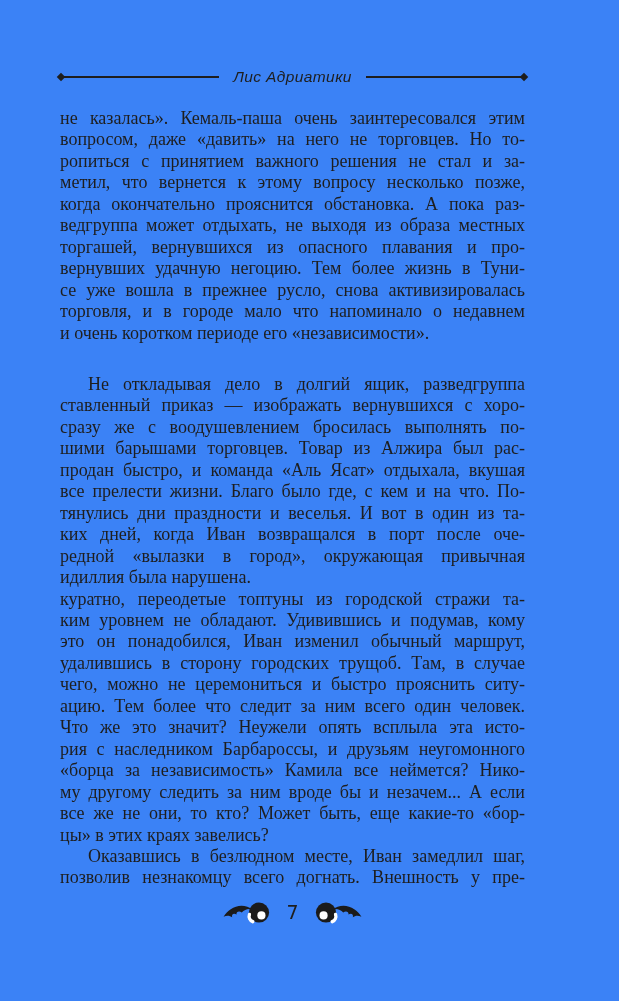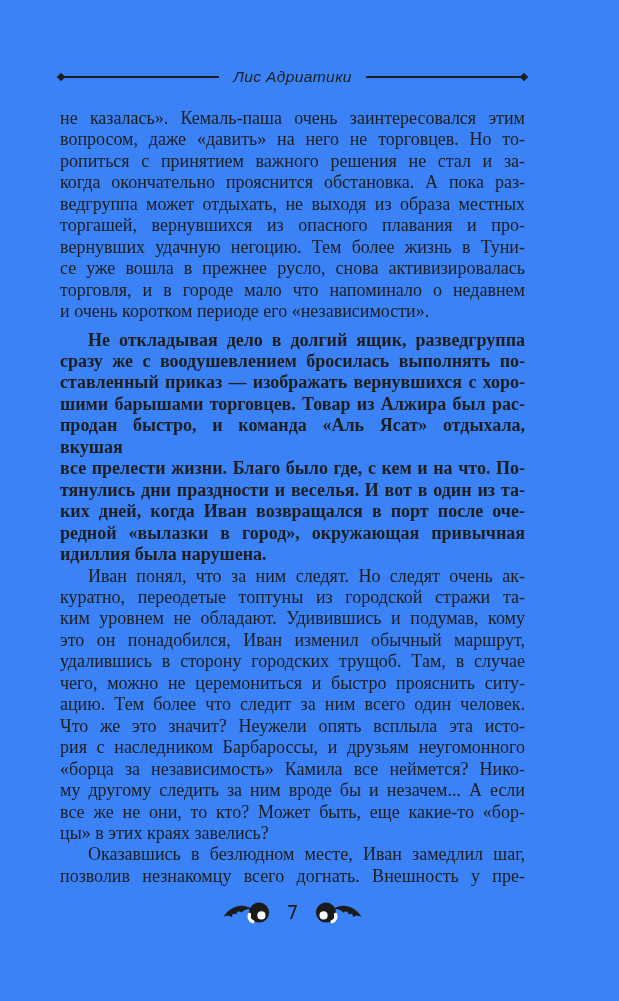--- a/index.html
+++ b/index.html
@@ -54,21 +54,21 @@
   
   .body-text {
     position: absolute;
     top: 108px;
     left: 60px;
     width: 465px;
     font-size: 18px;
     line-height: 21.45px;
   }
   .paragraph { margin: 0; }
-  .paragraph.gap-before { margin-top: 7px; font-weight: bold; }
+  .paragraph.gap-before { margin-top: 30px; }
   .line {
     text-align: justify;
     text-align-last: justify;
     white-space: normal;
   }
   .line.no-stretch { text-align-last: left; }
   .line.indent { text-indent: 28px; }
   
   .footer {
     position: absolute;
@@ -104,42 +104,42 @@
     <span class="rule right">
         <i class="diamond"></i>
       </span>
   </div>
 
   <div class="body-text">
       <div class="paragraph">
         <div class="line">не казалась». Кемаль-паша очень заинтересовался этим</div>
         <div class="line">вопросом, даже «давить» на него не торговцев. Но то-</div>
         <div class="line">ропиться с принятием важного решения не стал и за-</div>
+        <div class="line">метил, что вернется к этому вопросу несколько позже,</div>
         <div class="line">когда окончательно прояснится обстановка. А пока раз-</div>
         <div class="line">ведгруппа может отдыхать, не выходя из образа местных</div>
         <div class="line">торгашей, вернувшихся из опасного плавания и про-</div>
         <div class="line">вернувших удачную негоцию. Тем более жизнь в Туни-</div>
         <div class="line">се уже вошла в прежнее русло, снова активизировалась</div>
         <div class="line">торговля, и в городе мало что напоминало о недавнем</div>
         <div class="line no-stretch">и очень коротком периоде его «независимости».</div>
       </div>
       <div class="paragraph gap-before">
         <div class="line indent">Не откладывая дело в долгий ящик, разведгруппа</div>
+        <div class="line">ставленный приказ — изображать вернувшихся с хоро-</div>
         <div class="line">сразу же с воодушевлением бросилась выполнять по-</div>
-        <div class="line">ставленный приказ — изображать вернувшихся с хоро-</div>
         <div class="line">шими барышами торговцев. Товар из Алжира был рас-</div>
         <div class="line">продан быстро, и команда «Аль Ясат» отдыхала, вкушая</div>
         <div class="line">все прелести жизни. Благо было где, с кем и на что. По-</div>
         <div class="line">тянулись дни праздности и веселья. И вот в один из та-</div>
         <div class="line">ких дней, когда Иван возвращался в порт после оче-</div>
         <div class="line">редной «вылазки в город», окружающая привычная</div>
         <div class="line no-stretch">идиллия была нарушена.</div>
       </div>
       <div class="paragraph">
-        <div class="line indent">Иван понял, что за ним следят. Но следят очень ак-</div>
         <div class="line">куратно, переодетые топтуны из городской стражи та-</div>
         <div class="line">ким уровнем не обладают. Удивившись и подумав, кому</div>
         <div class="line">это он понадобился, Иван изменил обычный маршрут,</div>
         <div class="line">удалившись в сторону городских трущоб. Там, в случае</div>
         <div class="line">чего, можно не церемониться и быстро прояснить ситу-</div>
         <div class="line">ацию. Тем более что следит за ним всего один человек.</div>
         <div class="line">Что же это значит? Неужели опять всплыла эта исто-</div>
         <div class="line">рия с наследником Барбароссы, и друзьям неугомонного</div>
         <div class="line">«борца за независимость» Камила все неймется? Нико-</div>
         <div class="line">му другому следить за ним вроде бы и незачем... А если</div>

